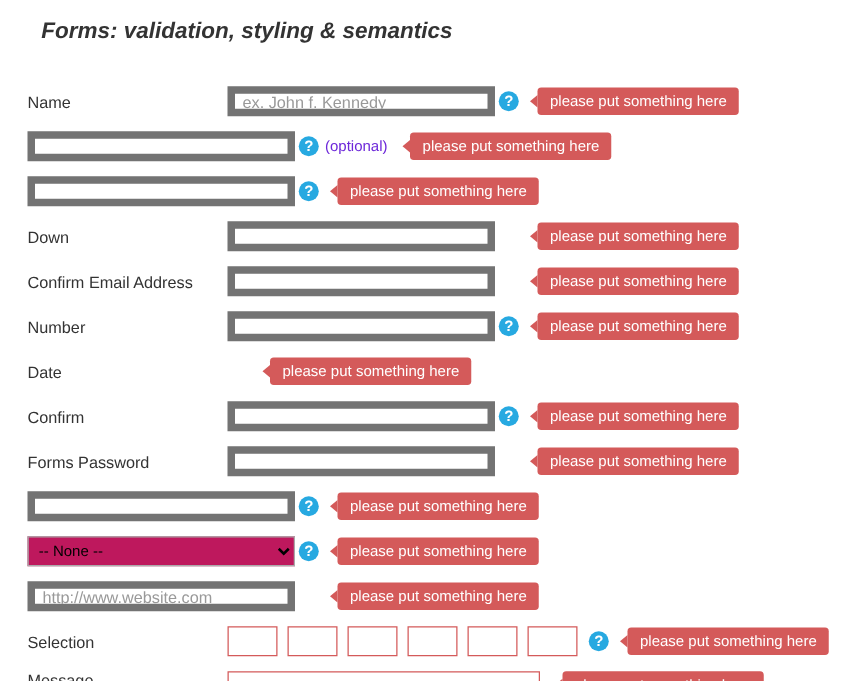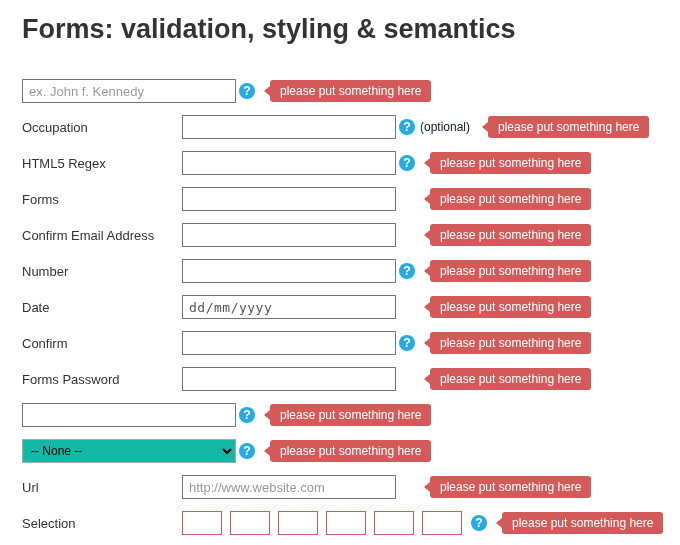--- a/index.html
+++ b/index.html
@@ -6,58 +6,59 @@
   body {
     margin: 0;
     padding: 14px 22px;
     width: 680px;
     font-family: "Helvetica Neue", Helvetica, Arial, sans-serif;
     font-size: 13px;
     color: #333;
     background: #fff;
   }
   h1.title {
-    font-size: 27px;
+    font-size: 18px;
     font-weight: 700;
     color: #333;
-    margin: 0 0 34px 0;
+    margin: 0 0 34px 11px;
+    font-style: italic;
   }
   .row {
     display: flex;
     align-items: center;
     margin-bottom: 12px;
     min-height: 24px;
   }
   .label {
     width: 160px;
     flex: 0 0 160px;
     color: #333;
     font-size: 13px;
   }
   .field-wrap {
     flex: 0 0 214px;
     width: 214px;
   }
   .txt {
     width: 100%;
     height: 24px;
-    border: 1px solid #737373;
+    border: 6px solid #737373;
     background: #fff;
     padding: 3px 6px;
     font-size: 13px;
     font-family: inherit;
     color: #333;
   }
   .txt::placeholder { color: #999; font-style: normal; }
   .txt.mono { font-family: Menlo, Consolas, monospace; letter-spacing:.5px; color:#555; }
   .sel {
     width: 100%;
     height: 24px;
     border: 1px solid #aaa;
-    background: #14b8a6;
+    background: #be185d;
     padding: 2px 4px;
     font-size: 12px;
     font-family: inherit;
   }
   .ta {
     width: 100%;
     height: 28px;
     border: 1px solid #d45a5a;
     background: #fff;
     padding: 3px 6px;
@@ -91,21 +92,21 @@
     background: #27a9e1;
     color: #fff;
     font-size: 12px;
     font-weight: 700;
     line-height: 16px;
     text-align: center;
     display: inline-block;
   }
   .extra {
     flex: 0 0 auto;
-    color: #0f172a;
+    color: #6d28d9;
     font-size: 12px;
     padding-left: 2px;
     padding-right: 6px;
   }
   .err {
     position: relative;
     display: inline-flex;
     align-items: center;
     height: 22px;
     background: #d45a5a;
@@ -127,48 +128,47 @@
     border-color: transparent #d45a5a transparent transparent;
   }
   .help.empty { visibility: hidden; }
 </style>
 </head>
 <body>
 
 <h1 class="title">Forms: validation, styling &amp; semantics</h1>
 
 <div class="row">
+  <div class="label">Name</div>
   <div class="field-wrap"><input class="txt" placeholder="ex. John f. Kennedy" style=""></div>
   <div class="help">
       <span class="qmark">?</span>
     </div>
   <div class="err">please put something here</div>
 </div>
 
 <div class="row">
-  <div class="label">Occupation</div>
   <div class="field-wrap"><input class="txt" style=""></div>
   <div class="help">
       <span class="qmark">?</span>
     </div>
   <div class="extra">(optional)</div>
   <div class="err">please put something here</div>
 </div>
 
 <div class="row">
-  <div class="label">HTML5 Regex</div>
-  <div class="field-wrap"><input class="txt" style=""></div>
-  <div class="help">
-      <span class="qmark">?</span>
-    </div>
-  <div class="err">please put something here</div>
-</div>
-
-<div class="row">
-  <div class="label">Forms</div>
+  <div class="field-wrap"><input class="txt" style=""></div>
+  <div class="help">
+      <span class="qmark">?</span>
+    </div>
+  <div class="err">please put something here</div>
+</div>
+
+<div class="row">
+  <div class="label">Down</div>
   <div class="field-wrap"><input class="txt" style=""></div>
   <div class="help empty">
       <span class="qmark">?</span>
     </div>
   <div class="err">please put something here</div>
 </div>
 
 <div class="row">
   <div class="label">Confirm Email Address</div>
   <div class="field-wrap"><input class="txt" style=""></div>
@@ -182,21 +182,20 @@
   <div class="label">Number</div>
   <div class="field-wrap"><input class="txt" style=""></div>
   <div class="help">
       <span class="qmark">?</span>
     </div>
   <div class="err">please put something here</div>
 </div>
 
 <div class="row">
   <div class="label">Date</div>
-  <div class="field-wrap"><input class="txt mono" value="dd/mm/yyyy" style=""></div>
   <div class="help empty">
       <span class="qmark">?</span>
     </div>
   <div class="err">please put something here</div>
 </div>
 
 <div class="row">
   <div class="label">Confirm</div>
   <div class="field-wrap"><input class="txt" type="password" style=""></div>
   <div class="help">
@@ -228,21 +227,20 @@
       <option>-- None --</option>
     </select>
   </div>
   <div class="help">
       <span class="qmark">?</span>
     </div>
   <div class="err">please put something here</div>
 </div>
 
 <div class="row">
-  <div class="label">Url</div>
   <div class="field-wrap"><input class="txt" placeholder="http://www.website.com" style=""></div>
   <div class="help empty">
       <span class="qmark">?</span>
     </div>
   <div class="err">please put something here</div>
 </div>
 
 <div class="row">
   <div class="label">Selection</div>
   <div class="field-wrap" style="flex:0 0 auto; width:auto;">

